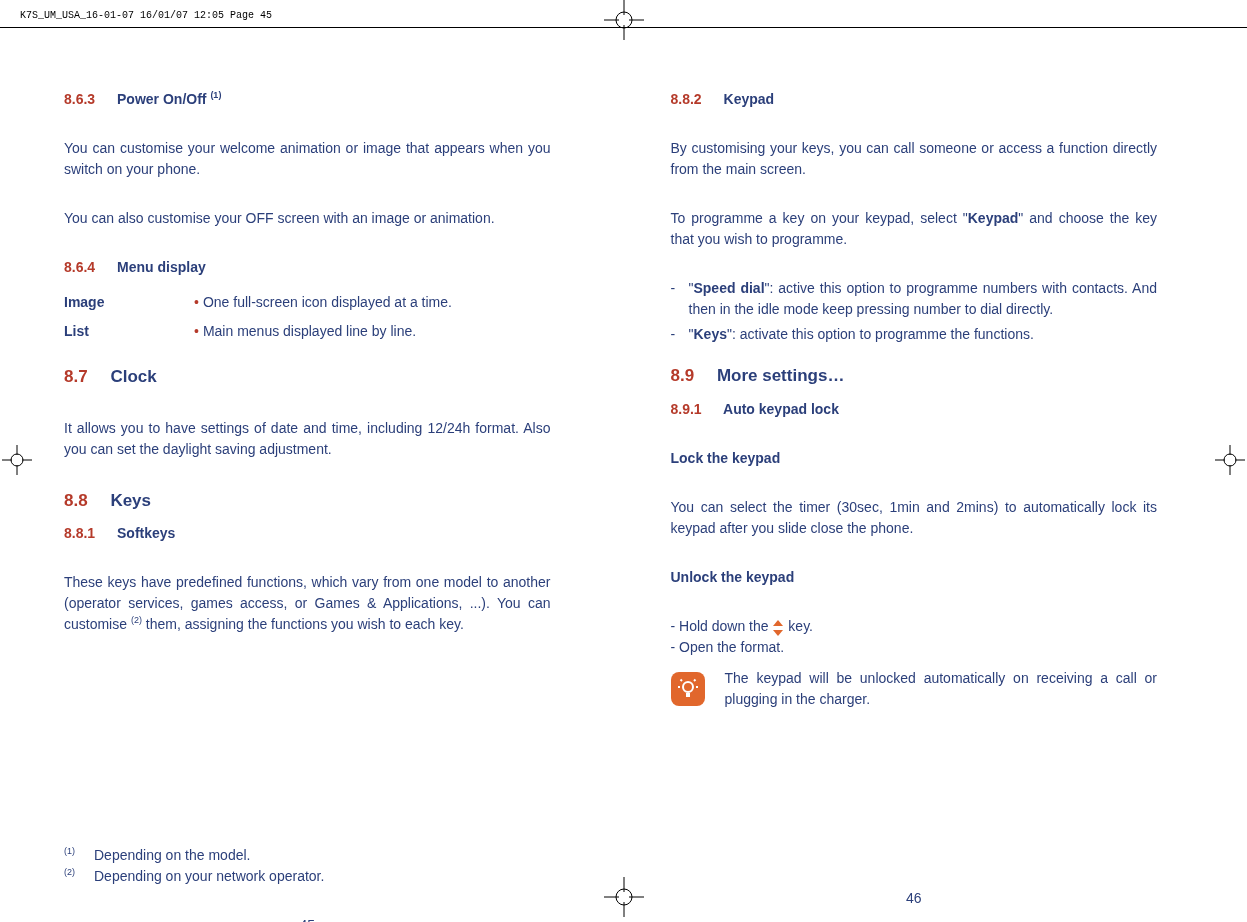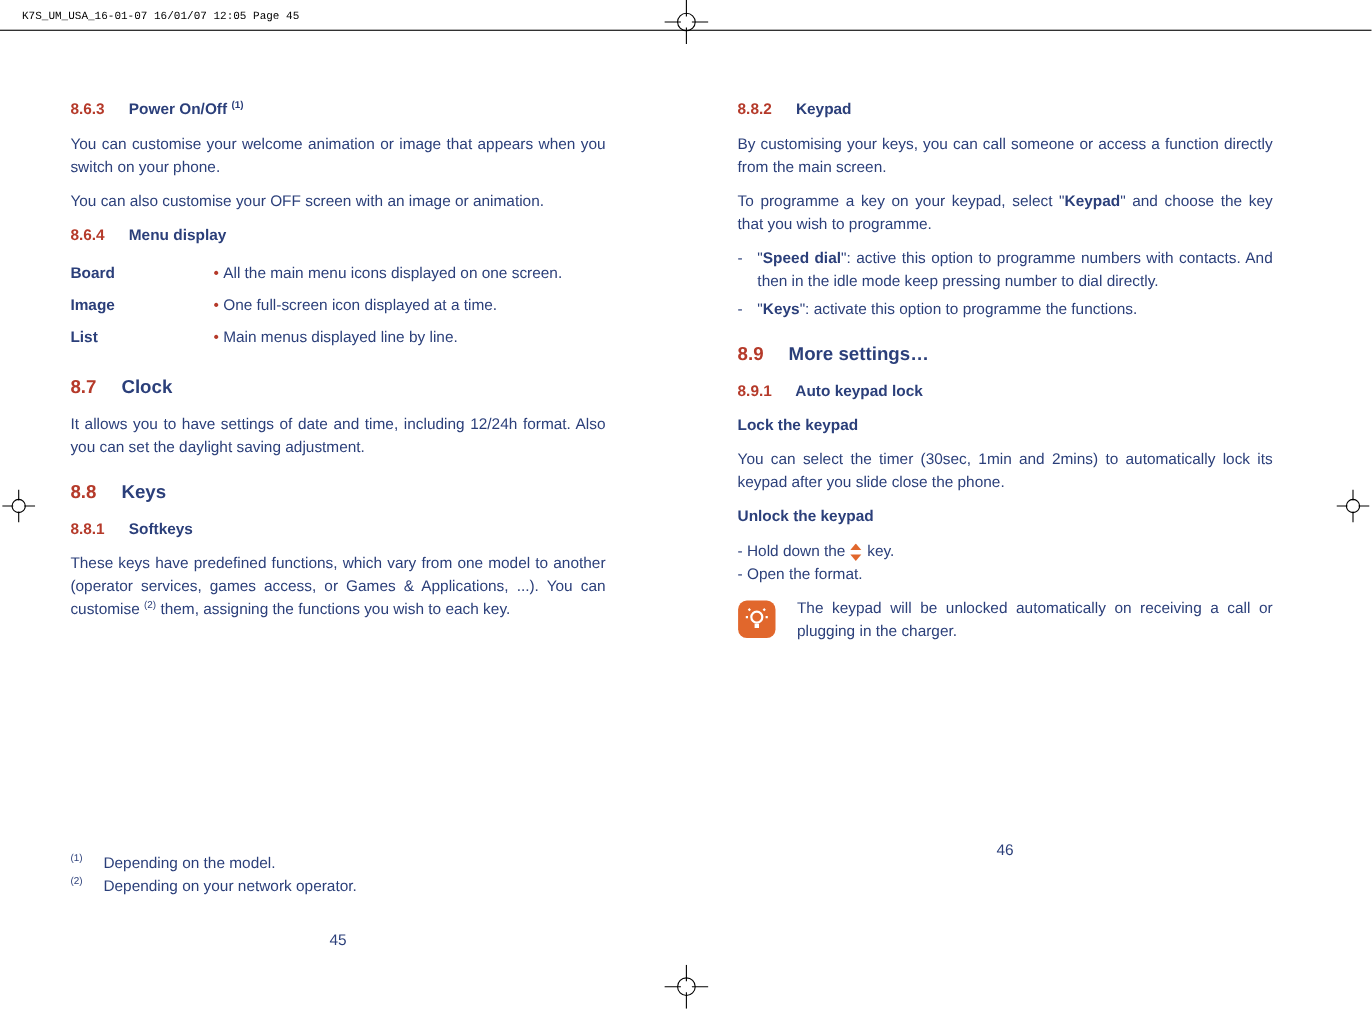--- a/index.html
+++ b/index.html
@@ -54,21 +54,21 @@
     gap: 120px;
   }
   .col {
     width: 500px;
     color: #2b3f7a;
     text-align: justify;
   }
   .sec-num { color: #b53a2a; font-weight: bold; margin-right: 18px; }
   .h3 { font-size: 14px; font-weight: bold; margin: 6px 0 10px 0; }
   .h2 { font-size: 17px; font-weight: bold; margin: 18px 0 10px 0; }
-  .para { margin: 10px 0; }
+  .para { margin: 28px 0; }
   .tbl { display: table; width:100%; margin: 6px 0; }
   .trow { display: table-row; }
   .tlabel { display: table-cell; font-weight: bold; width: 130px; vertical-align: top; padding: 4px 0; }
   .tdesc { display: table-cell; padding: 4px 0; }
   .bullet { color: #b53a2a; margin-right: 4px; }
   .sup { font-size: 9px; vertical-align: super; }
   .footnotes { margin-top: 210px; }
   .fn { display:flex; }
   .fn .sup { flex: 0 0 30px; }
   .fn .txt { flex: 1; }
@@ -141,24 +141,20 @@
     <div class="para">You can customise your welcome animation or image that appears when you switch on your phone.</div>
     <div class="para">You can also customise your OFF screen with an image or animation.</div>
 
     <div class="h3">
       <span class="sec-num">8.6.4</span>
       <span>Menu display</span>
     </div>
 
     <div class="tbl">
       <div class="trow">
-        <div class="tlabel">Board</div>
-        <div class="tdesc"><span class="bullet">•</span><span>All the main menu icons displayed on one screen.</span></div>
-      </div>
-      <div class="trow">
         <div class="tlabel">Image</div>
         <div class="tdesc"><span class="bullet">•</span><span>One full-screen icon displayed at a time.</span></div>
       </div>
       <div class="trow">
         <div class="tlabel">List</div>
         <div class="tdesc"><span class="bullet">•</span><span>Main menus displayed line by line.</span></div>
       </div>
     </div>
 
     <div class="h2">

